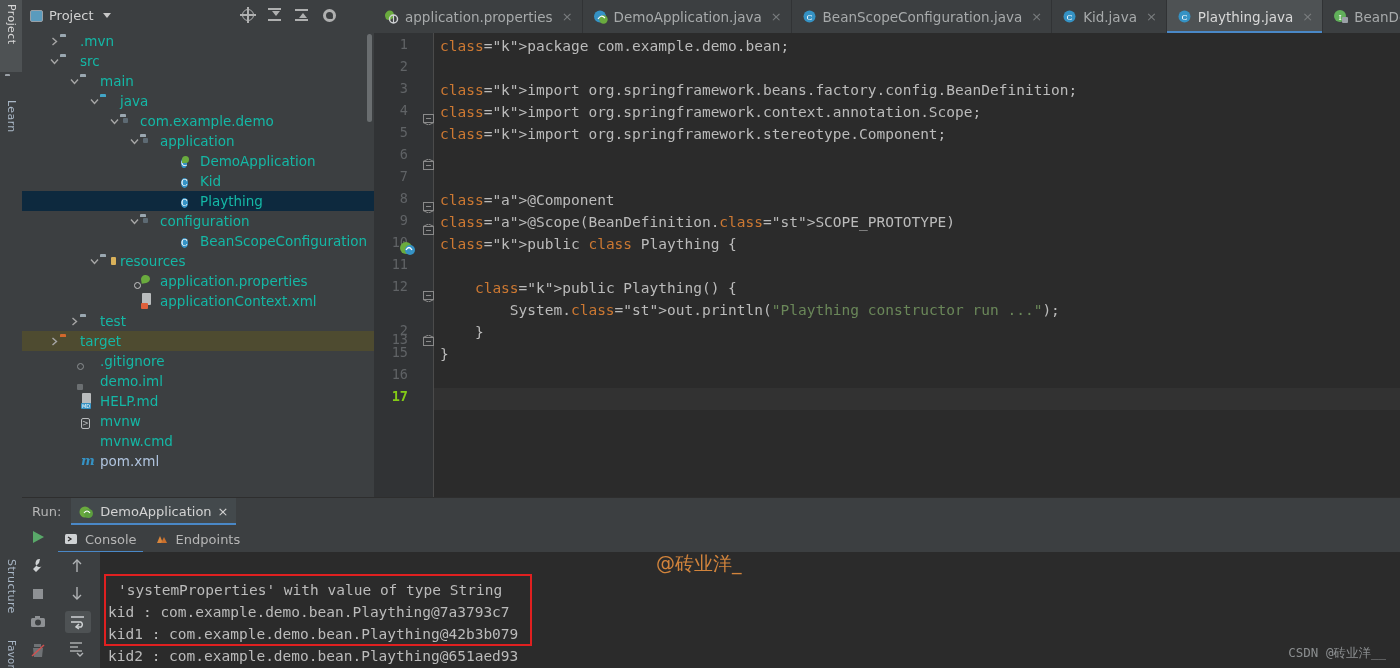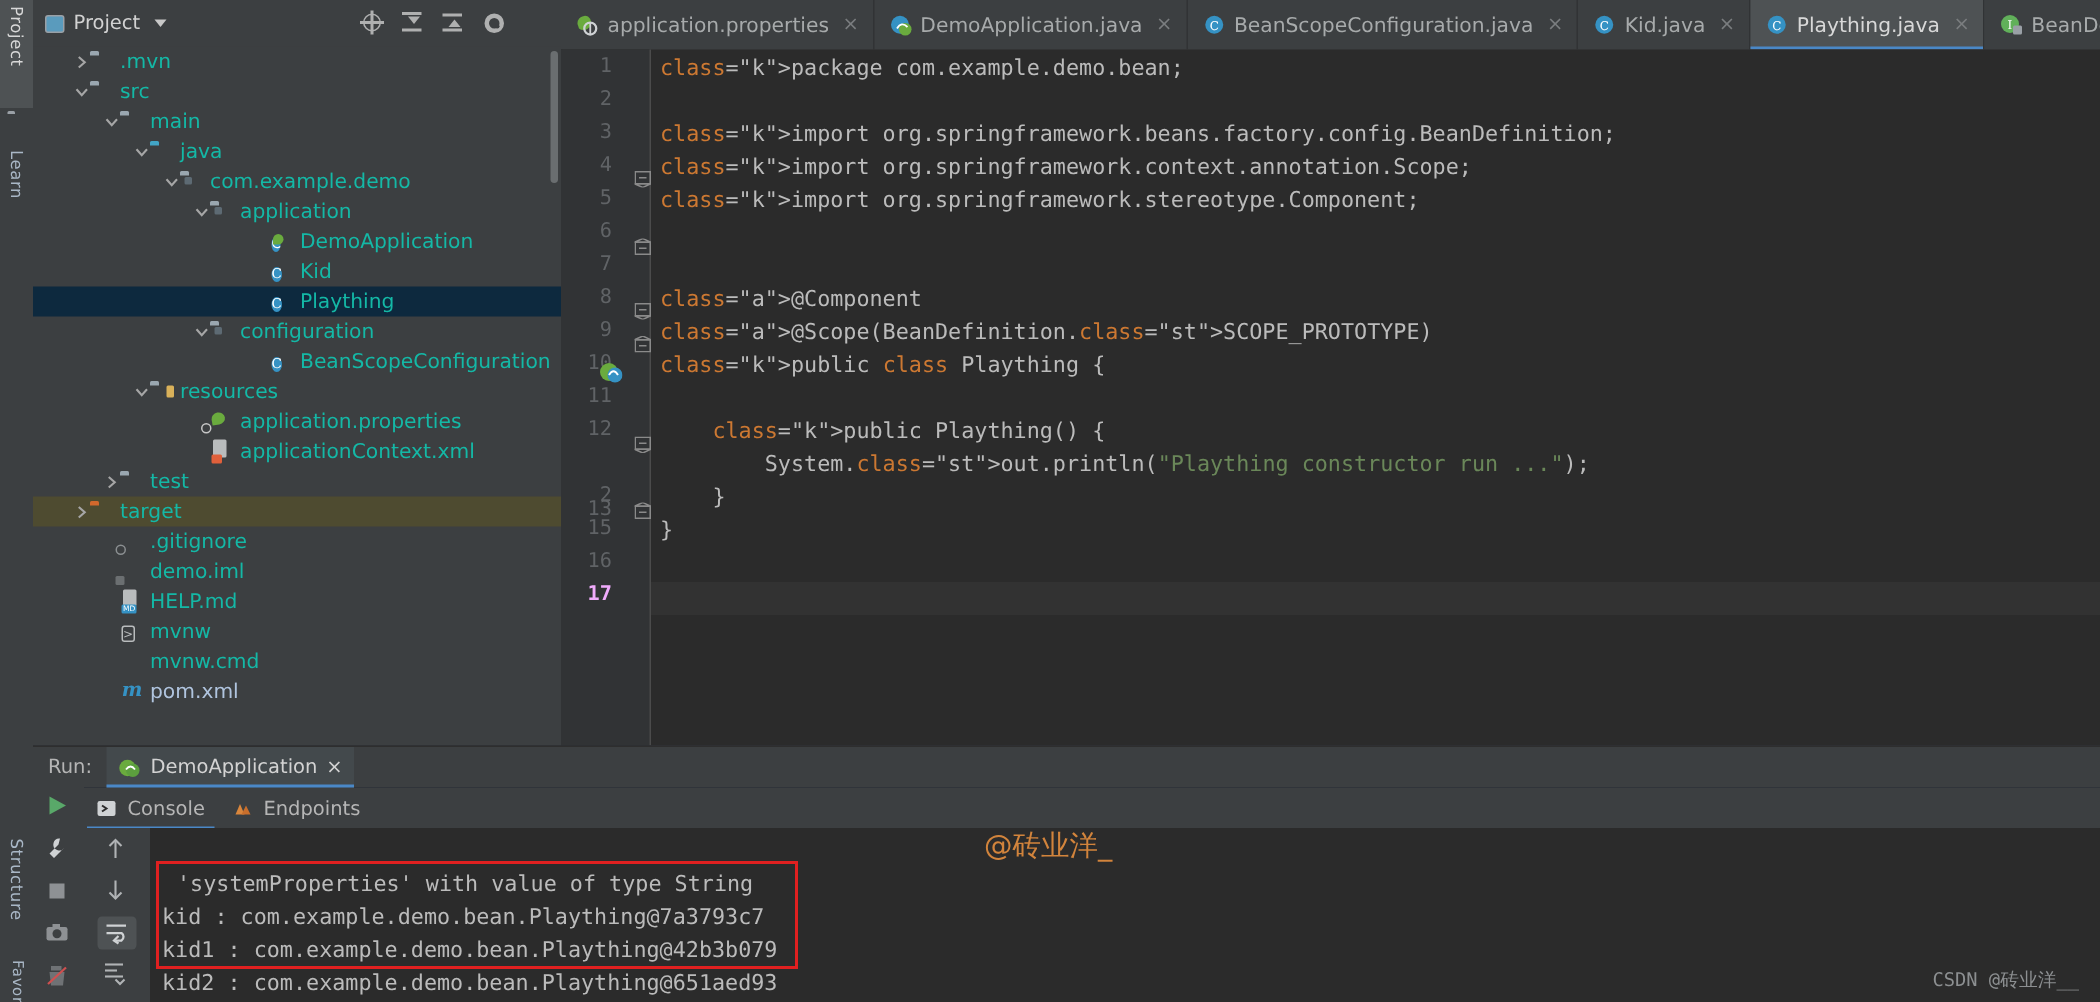--- a/index.html
+++ b/index.html
@@ -118,33 +118,33 @@
   .tab.active:after{content:"";position:absolute;left:0;right:0;bottom:0;height:2px;background:#4a88c7;}
   .tab .x{color:#7a7d7f;font-size:13px;margin-left:3px;}
   .tabic{width:15px;height:15px;position:relative;flex:0 0 15px;}
 
   
   .editor{position:absolute;left:374px;top:33px;right:0;height:464px;background:#2b2b2b;}
   .gutter{position:absolute;left:0;top:0;width:60px;height:464px;background:#313335;}
   .gutterline{position:absolute;right:0;top:0;width:1px;height:464px;background:#4b4b4b;}
   .lnum{position:absolute;right:26px;font-size:13.5px;color:#606366;
         font-family:"DejaVu Sans Mono","Liberation Mono",monospace;text-align:right;width:40px;}
-  .lnum.cur{color:#f0abfc;font-weight:bold;}
+  .lnum.cur{color:#84cc16;font-weight:bold;}
   .fold{position:absolute;left:49px;width:11px;height:11px;}
   .fold svg{display:block;}
   .beanic{position:absolute;left:26px;width:15px;height:15px;}
   .code{position:absolute;left:60px;top:0;right:0;height:464px;
         font-family:"DejaVu Sans Mono","Liberation Mono",monospace;font-size:14.5px;}
   .cl{position:absolute;left:6px;white-space:pre;line-height:22px;}
   .k{color:#cc7832;}
   .s{color:#6a8759;}
   .curline{position:absolute;left:0;right:0;height:22px;background:#323232;}
 
   
-  .runwrap{position:absolute;left:22px;top:497px;right:0;bottom:0;background:#0f172a;}
+  .runwrap{position:absolute;left:22px;top:497px;right:0;bottom:0;background:#be185d;}
   .runhead{height:27px;display:flex;align-items:center;background:#3c3f41;border-top:1px solid #2e2e2e;}
   .runlabel{padding:0 10px 0 10px;color:#b5b5b5;font-size:13px;}
   .runtab{display:flex;align-items:center;gap:6px;height:27px;padding:0 8px;
         background:#43494c;color:#d3d3d3;font-size:13px;position:relative;}
   .runtab:after{content:"";position:absolute;left:0;right:0;bottom:0;height:2px;background:#4a88c7;}
   .subhead{height:28px;display:flex;align-items:center;background:#3c3f41;}
   .subtabs{display:flex;align-items:flex-end;height:28px;margin-left:36px;}
   .subtab{display:flex;align-items:center;gap:6px;padding:0 12px 0 6px;height:28px;font-size:13px;
         color:#b6b6b6;position:relative;}
   .subtab.active:after{content:"";position:absolute;left:0;right:6px;bottom:0;height:2px;background:#4a88c7;}

